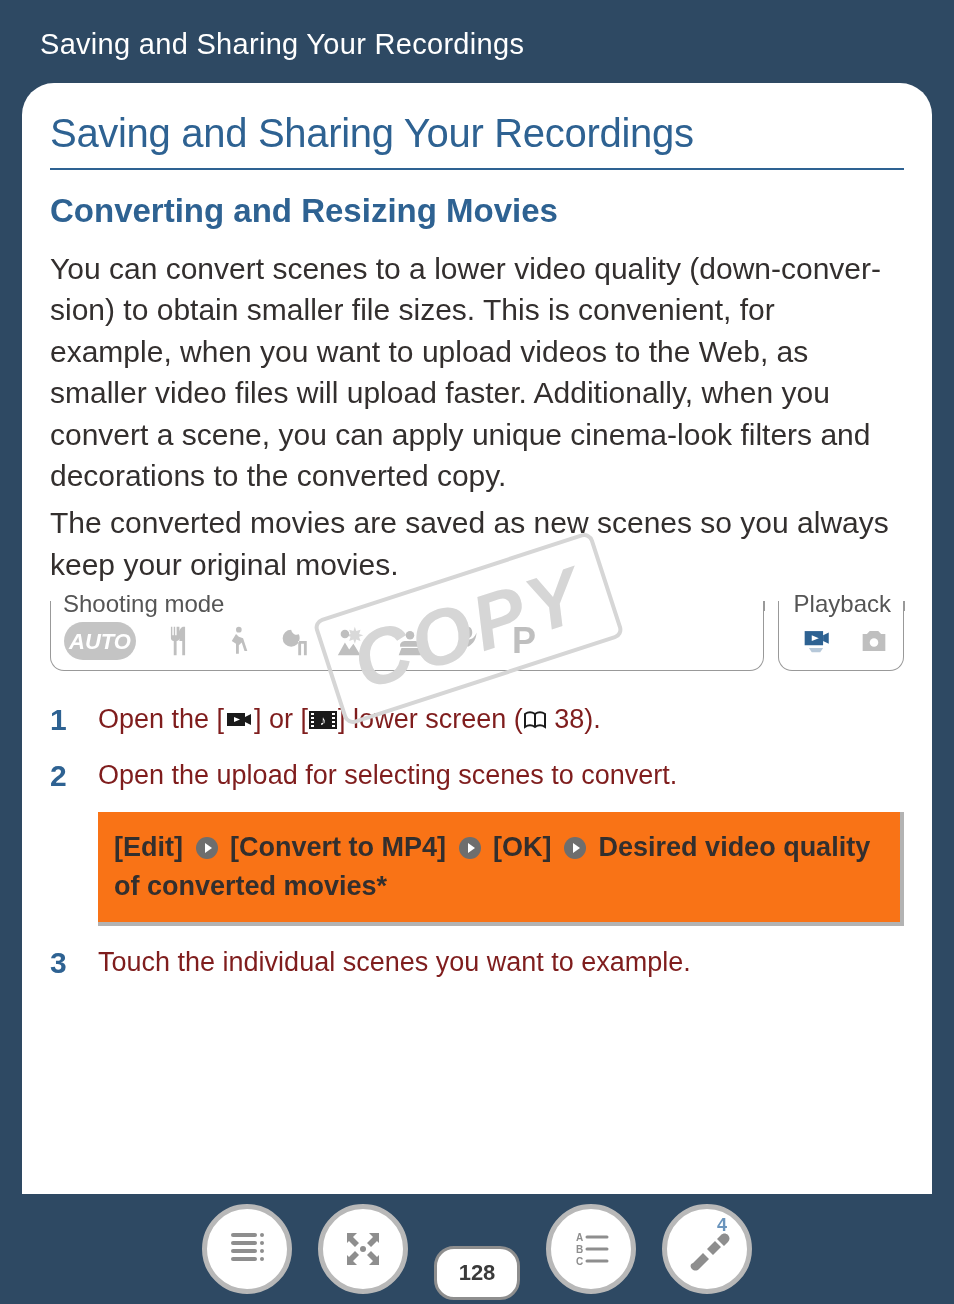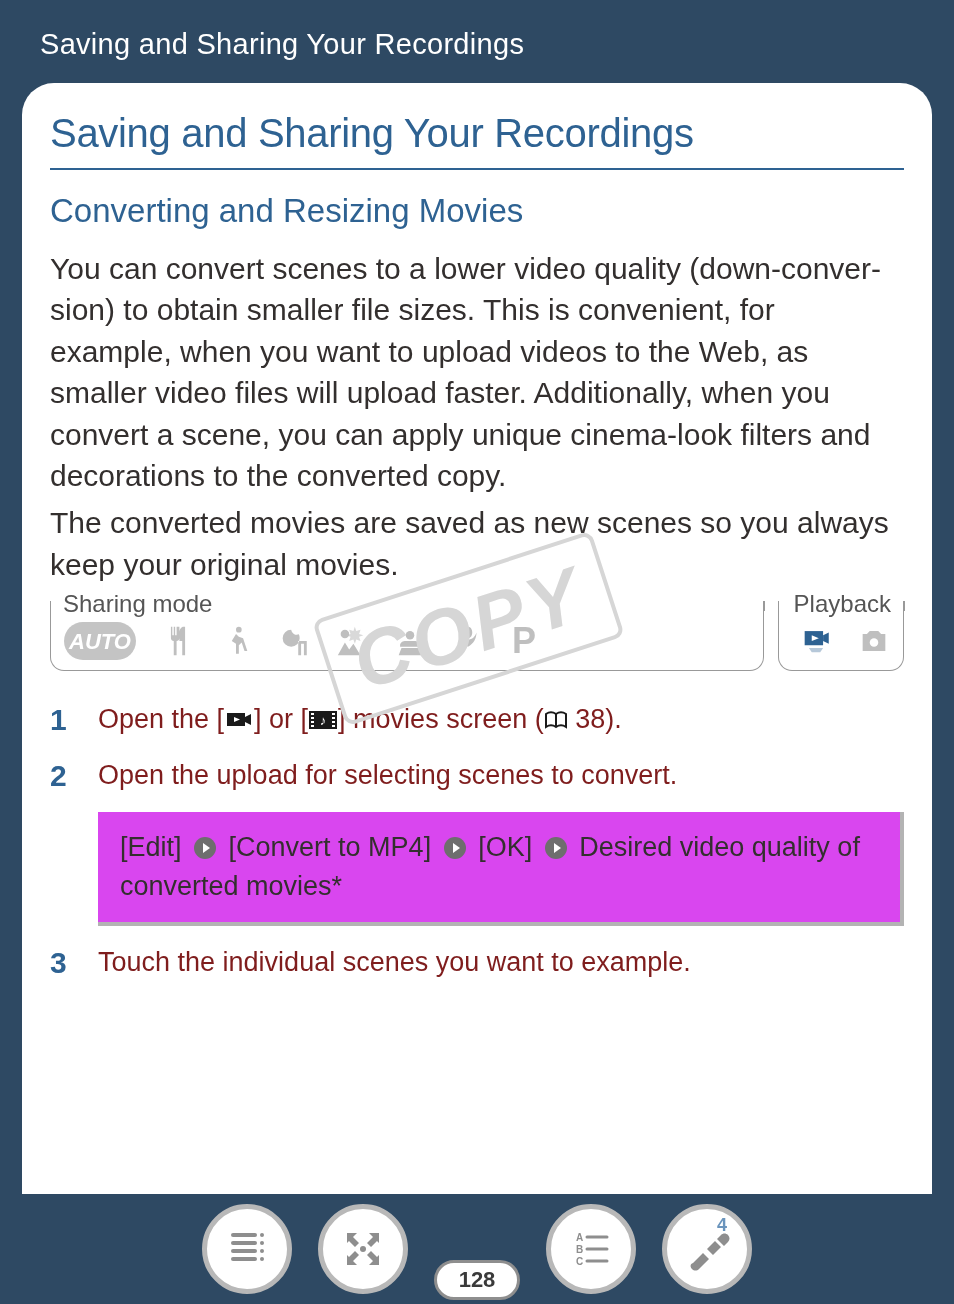--- a/index.html
+++ b/index.html
@@ -29,21 +29,21 @@
     font-weight: 400;
     border-bottom: 2px solid #2e6292;
     padding-bottom: 12px;
     margin-bottom: 22px;
     letter-spacing: -0.3px;
   }
 
   .sub-heading {
     color: #2e6292;
     font-size: 33px;
-    font-weight: 400;
+    font-weight: 700;
     margin-bottom: 18px;
   }
 
   .body-text {
     color: #332f2e;
     font-size: 30px;
     line-height: 1.38;
     margin-bottom: 6px;
     font-weight: 400;
   }
@@ -121,28 +121,29 @@
     flex: 1;
   }
   .step-text .inline-icon {
     display: inline-block;
     vertical-align: -3px;
     width: 30px; height: 22px;
   }
   .step-text .inline-icon svg { width: 100%; height: 100%; display: block; }
 
   .grey-panel {
-    background: #d946ef;
+    background: #f97316;
     border-right: 4px solid #b3b3b3;
     border-bottom: 4px solid #b3b3b3;
-    padding: 16px 22px;
+    padding: 16px 16px;
     margin: 12px 0 18px 48px;
     font-size: 27px;
     color: #332f2e;
     line-height: 1.45;
+    font-weight: bold;
   }
   .grey-panel .arrow-bullet {
     display: inline-block;
     width: 24px; height: 24px;
     vertical-align: -4px;
     margin: 0 4px;
   }
   .grey-panel .arrow-bullet svg { width: 100%; height: 100%; display: block; }
 
   .footnote {
@@ -195,21 +196,21 @@
     position: relative;
   }
   .tool-btn svg { width: 48px; height: 48px; display: block; }
   .tool-btn .super { position: absolute; top: 6px; right: 20px; font-size: 18px; color: #6a94bc; font-weight: 600; }
 
   .page-pill {
     background: #fff;
     border: 3px solid #8e8e8e;
     border-radius: 20px;
     width: 86px;
-    height: 40px;
+    height: 54px;
     display: flex;
     align-items: center;
     justify-content: center;
     font-size: 22px;
     color: #3a3a3a;
     font-weight: 600;
     align-self: flex-end;
     margin-bottom: 4px;
   }
 
@@ -224,21 +225,21 @@
   <div class="watermark">COPY</div>
 
   <h1 class="main-heading">Saving and Sharing Your Recordings</h1>
   <h2 class="sub-heading">Converting and Resizing Movies</h2>
 
   <p class="body-text">You can convert scenes to a lower video quality (down-conver­sion) to obtain smaller file sizes. This is convenient, for example, when you want to upload videos to the Web, as smaller video files will upload faster. Additionally, when you convert a scene, you can apply unique cinema-look filters and decorations to the converted copy.</p>
   <p class="body-text">The converted movies are saved as new scenes so you always keep your original movies.</p>
 
   <div class="mode-row">
     <div class="mode-box shooting">
-      <span class="mode-label left">Sharing mode</span>
+      <span class="mode-label left">Shooting mode</span>
       <span class="mode-icon auto-pill">
         <svg viewBox="0 0 74 40">
             <rect x="1" y="1" width="72" height="38" rx="19" fill="#c4c4c4"></rect>
             <text x="37" y="28" text-anchor="middle" font-family="Arial" font-size="22" font-weight="800" font-style="italic" fill="#fff" letter-spacing="0">AUTO</text>
           </svg>
       </span>
       <span class="mode-icon">
         <svg viewBox="0 0 24 24" fill="currentColor">
             <path d="M7 2v8c0 1.1.9 2 2 2v10h2V12c1.1 0 2-.9 2-2V2h-2v6h-1V2H9v6H8V2H7zm9 0c-1.7 0-3 1.8-3 4v6h2v10h2V2h-1z"></path>
           </svg>
@@ -306,21 +307,21 @@
               <rect x="1" y="2" width="28" height="18"></rect>
               <rect x="3" y="4" width="3" height="2" fill="#fff"></rect>
               <rect x="3" y="8" width="3" height="2" fill="#fff"></rect>
               <rect x="3" y="12" width="3" height="2" fill="#fff"></rect>
               <rect x="3" y="16" width="3" height="2" fill="#fff"></rect>
               <rect x="24" y="4" width="3" height="2" fill="#fff"></rect>
               <rect x="24" y="8" width="3" height="2" fill="#fff"></rect>
               <rect x="24" y="12" width="3" height="2" fill="#fff"></rect>
               <rect x="24" y="16" width="3" height="2" fill="#fff"></rect>
               <text x="15" y="16" text-anchor="middle" font-size="13" font-weight="800" fill="#fff">♪</text>
-            </svg></span><span>] movies screen (</span><span class="inline-icon" style="width:24px;height:20px;"><svg viewBox="0 0 24 20" fill="none" stroke="#1a1a1a" stroke-width="2">
+            </svg></span><span>] lower screen (</span><span class="inline-icon" style="width:24px;height:20px;"><svg viewBox="0 0 24 20" fill="none" stroke="#1a1a1a" stroke-width="2">
               <path d="M2 3c3-2 7-2 10 0 3-2 7-2 10 0v13c-3-2-7-2-10 0-3-2-7-2-10 0V3z"></path>
               <path d="M12 3v13"></path>
             </svg></span><span> 38).</span>
       </div>
     </div>
 
     <div class="step">
       <div class="step-num">2</div>
       <div class="step-text">Open the upload for selecting scenes to convert.</div>
     </div>

